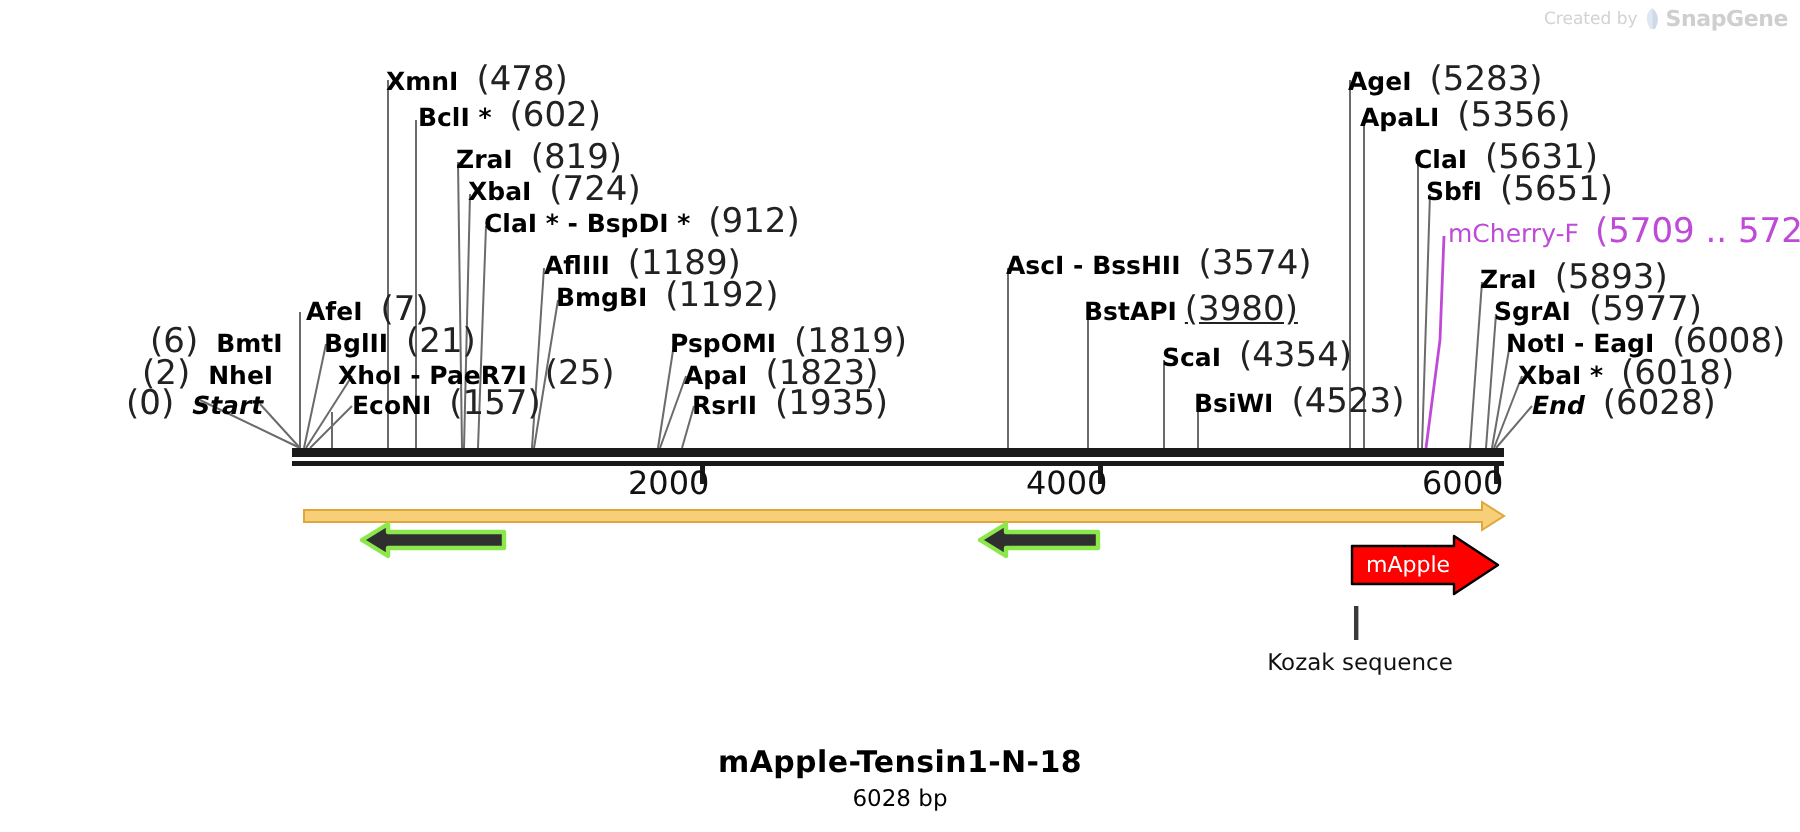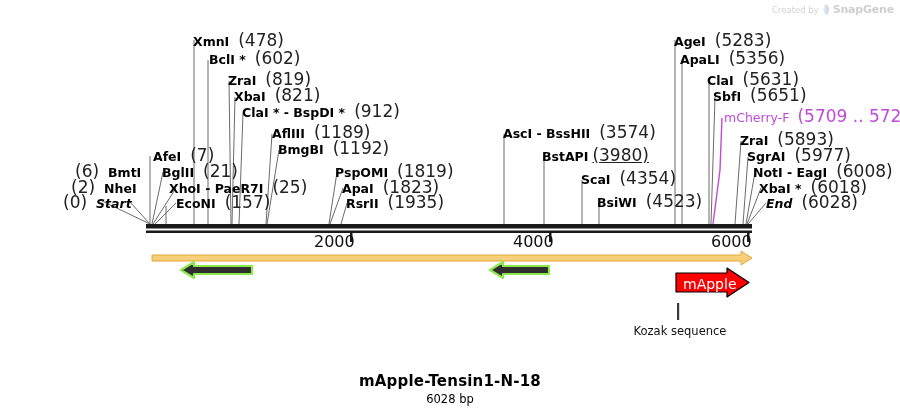--- a/index.html
+++ b/index.html
@@ -78,21 +78,21 @@
     color: #111;
   }
   .feat-label {
     position: absolute;
     font-size: 11.5px;
     color: #111;
     text-align: center;
   }
   .mapple-text {
     position: absolute;
-    font-size: 14px;
+    font-size: 11px;
     color: #ffffff;
     font-weight: normal;
     left: 683px;
     top: 276px;
   }
 </style>
 </head>
 <body>
 
 <div id="map">
@@ -203,21 +203,21 @@
   <div class="lbl" style="left:209px;top:52px;">
     <span class="ename">BclI *</span>
     <span class="epos" style="margin-left: 5px;">(602)</span>
   </div>
   <div class="lbl" style="left:228px;top:73px;">
     <span class="ename">ZraI</span>
     <span class="epos" style="margin-left: 5px;">(819)</span>
   </div>
   <div class="lbl" style="left:234px;top:89px;">
     <span class="ename">XbaI</span>
-    <span class="epos" style="margin-left: 5px;">(821)</span>
+    <span class="epos" style="margin-left: 5px;">(724)</span>
   </div>
   <div class="lbl" style="left:242px;top:105px;">
     <span class="ename">ClaI * - BspDI *</span>
     <span class="epos" style="margin-left: 5px; text-align: right;">(912)</span>
   </div>
   <div class="lbl" style="left:272px;top:126px;">
     <span class="ename">AflIII</span>
     <span class="epos" style="margin-left: 5px;">(1189)</span>
   </div>
   <div class="lbl" style="left:278px;top:142px;">

